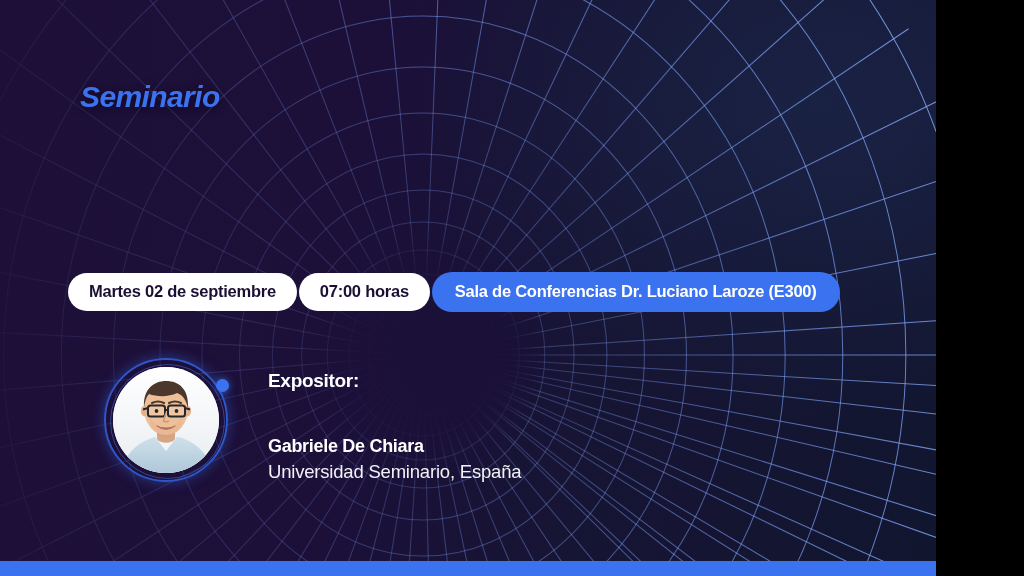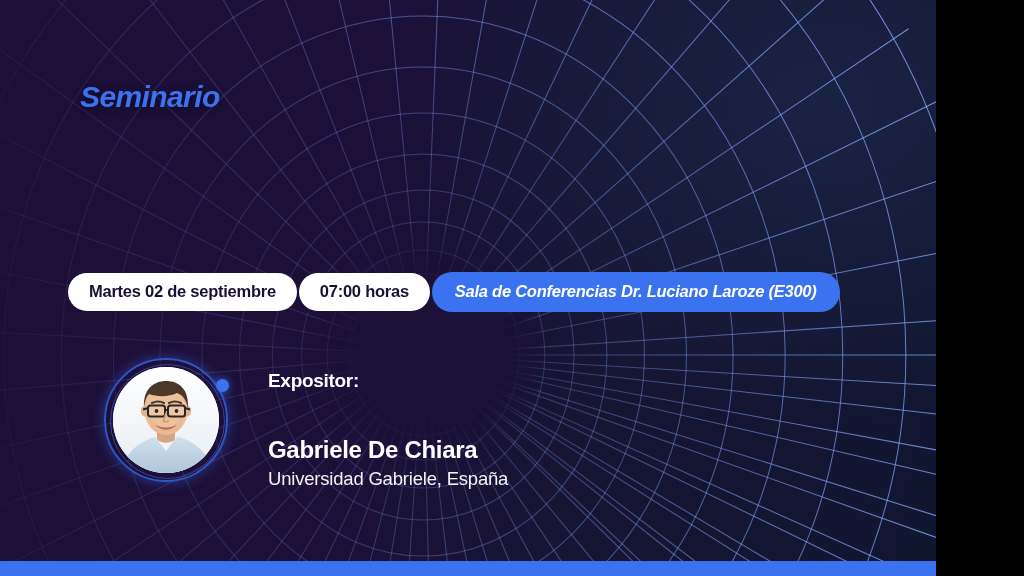--- a/index.html
+++ b/index.html
@@ -108,21 +108,20 @@
     line-height: 1;
   }
   .badge-light {
     background: #ffffff;
     color: #1b1033;
   }
   .badge-accent {
     background: #3b72f0;
     color: #ffffff;
     padding: 11px 23px 12px;
-    font-style: italic;
   }
 
   
   .speaker {
     position: absolute;
     left: 104px;
     top: 358px;
     width: 520px;
     height: 130px;
   }
@@ -180,21 +179,21 @@
     top: 12px;
     color: #ffffff;
   }
   .sp-label {
     font-size: 19px;
     font-weight: bold;
     letter-spacing: -0.3px;
     margin-bottom: 44px;
   }
   .sp-name {
-    font-size: 24px;
+    font-size: 18px;
     font-weight: bold;
     letter-spacing: -0.3px;
     margin-bottom: 4px;
   }
   .sp-affil {
     font-size: 18.5px;
     font-weight: normal;
     letter-spacing: -0.2px;
     color: #f2f2f6;
   }
@@ -382,21 +381,21 @@
             <path d="M36 50 q17 22 34 0 q-3 19 -17 21 q-14 -2 -17 -21 Z" fill="#c89a79" opacity="0.17"></path>
           </svg>
         </div>
         <div class="avatar-ring"></div>
         <div class="avatar-dot"></div>
       </div>
 
       <div class="speaker-text">
         <div class="sp-label">Expositor:</div>
         <div class="sp-name">Gabriele De Chiara</div>
-        <div class="sp-affil">Universidad Gabriele, España</div>
+        <div class="sp-affil">Universidad Seminario, España</div>
       </div>
 
     </div>
 
   </div>
 
   <div class="bottom-bar"></div>
 
 </div>
 

